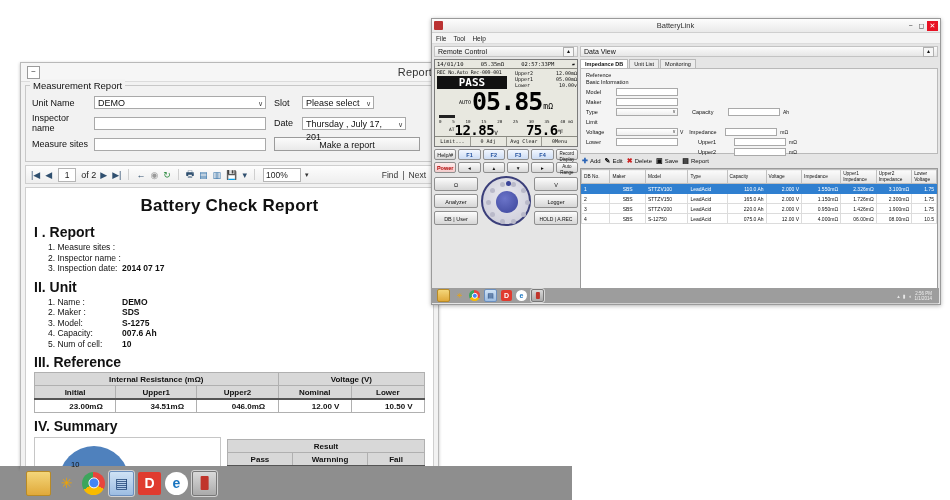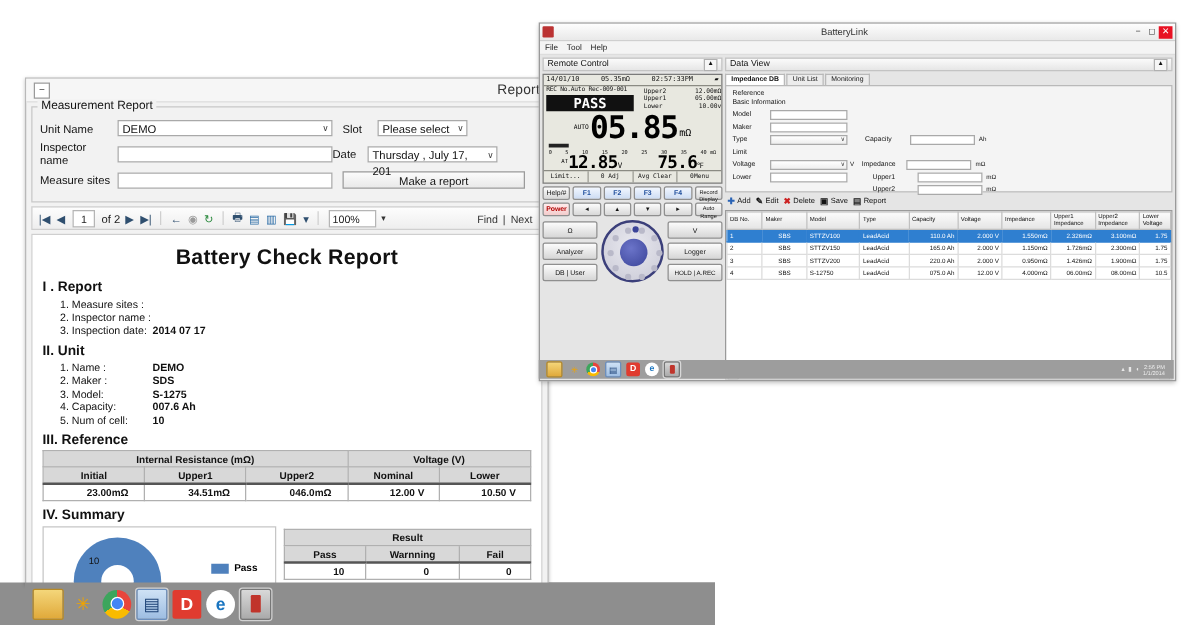--- a/index.html
+++ b/index.html
@@ -79,21 +79,21 @@
 
   
   #rptPage{
     margin:3px 4px 4px 4px;height:302px;background:#ffffff;border:1px solid #cfcfcf;
     position:relative;overflow:hidden;padding:6px 8px;box-sizing:border-box;
   }
   #rptPage h1{
     margin:2px 0 8px 0;text-align:center;font-size:17px;font-weight:bold;
     letter-spacing:.2px;color:#111;
   }
-  .sec-h{font-size:11px;font-weight:bold;margin:5px 0 2px 0;color:#111;}
+  .sec-h{font-size:14px;font-weight:bold;margin:5px 0 2px 0;color:#111;}
   .sec-li{font-size:8.5px;margin-left:14px;line-height:10.5px;color:#111;display:flex;}
   .sec-li .k{width:74px;}
   .sec-li .v{font-weight:bold;}
 
   table.rpt{border-collapse:collapse;width:100%;margin-top:2px;}
   table.rpt td,table.rpt th{
     border:1px solid #b0b0b0;font-size:8px;text-align:center;height:12px;
     padding:0 2px;color:#111;
   }
   table.rpt th{background:#d8d8d8;font-weight:bold;}
@@ -316,21 +316,21 @@
         <div class="flabel" style="width:28px;margin-left:8px">Slot</div>
         <div class="fcombo" style="width:72px">
           <span>Please select</span>
           <span class="arr">∨</span>
         </div>
       </div>
 
       <div class="frow">
         <div class="flabel">Inspector name</div>
         <div class="ftext" style="width:172px"></div>
-        <div class="flabel" style="width:28px;margin-left:0">Date</div>
+        <div class="flabel" style="width:28px;margin-left:8px">Date</div>
         <div class="fcombo" style="width:104px">
           <span>Thursday ,    July     17, 201</span>
           <span class="arr">∨</span>
         </div>
       </div>
 
       <div class="frow">
         <div class="flabel">Measure sites</div>
         <div class="ftext" style="width:172px"></div>
         <div class="btn-make" style="width:146px;margin-left:8px">Make a report</div>

